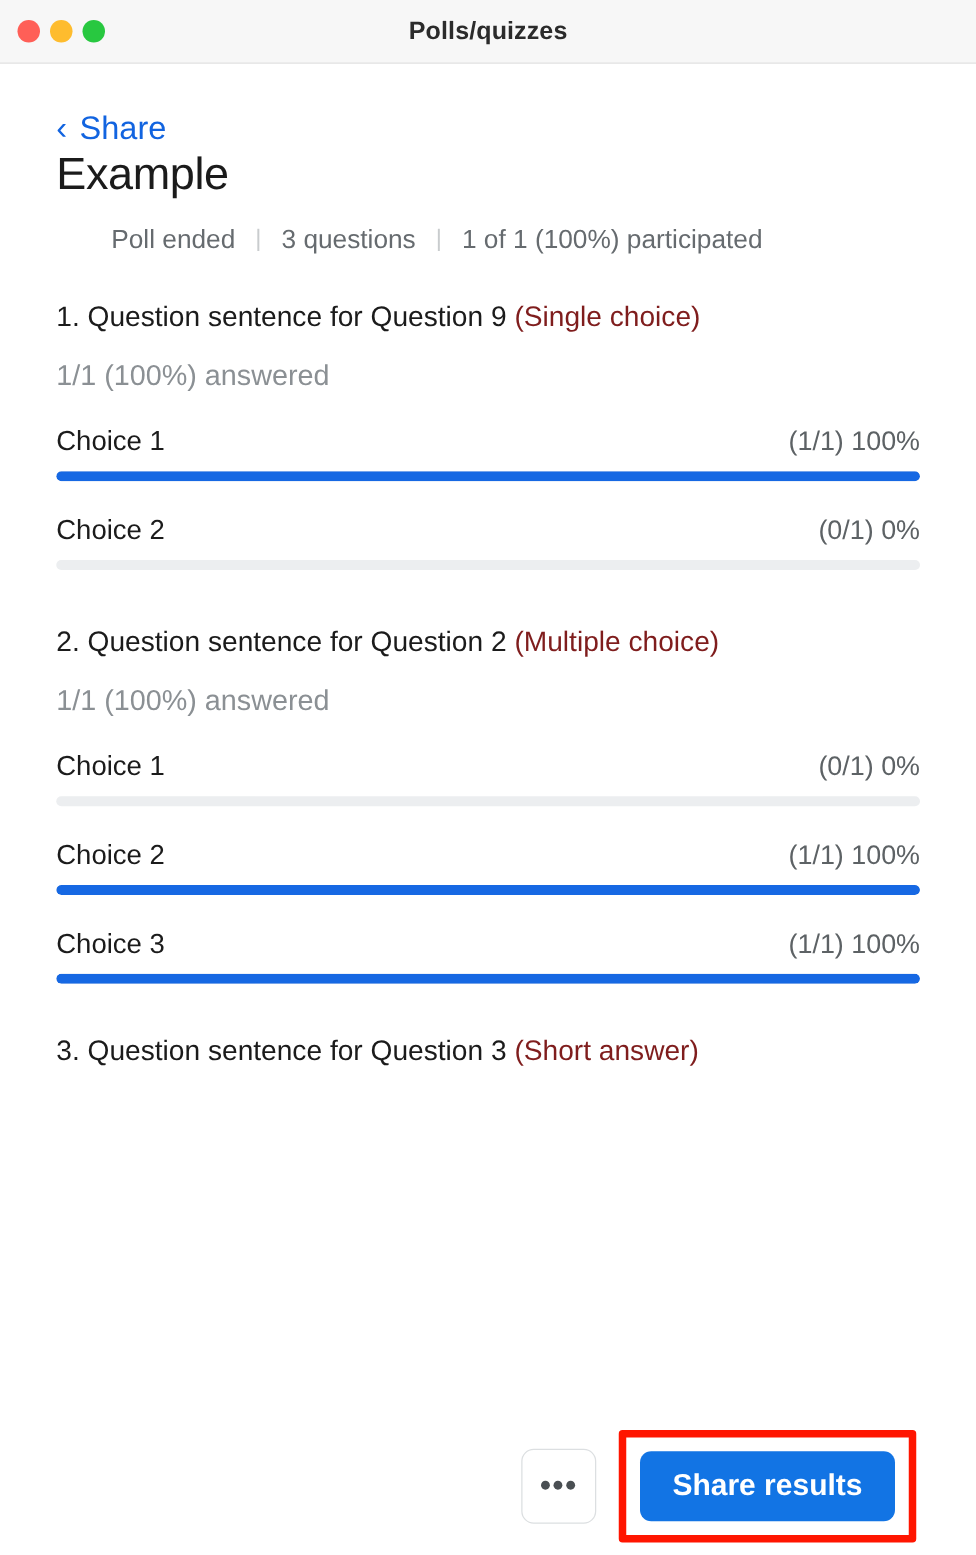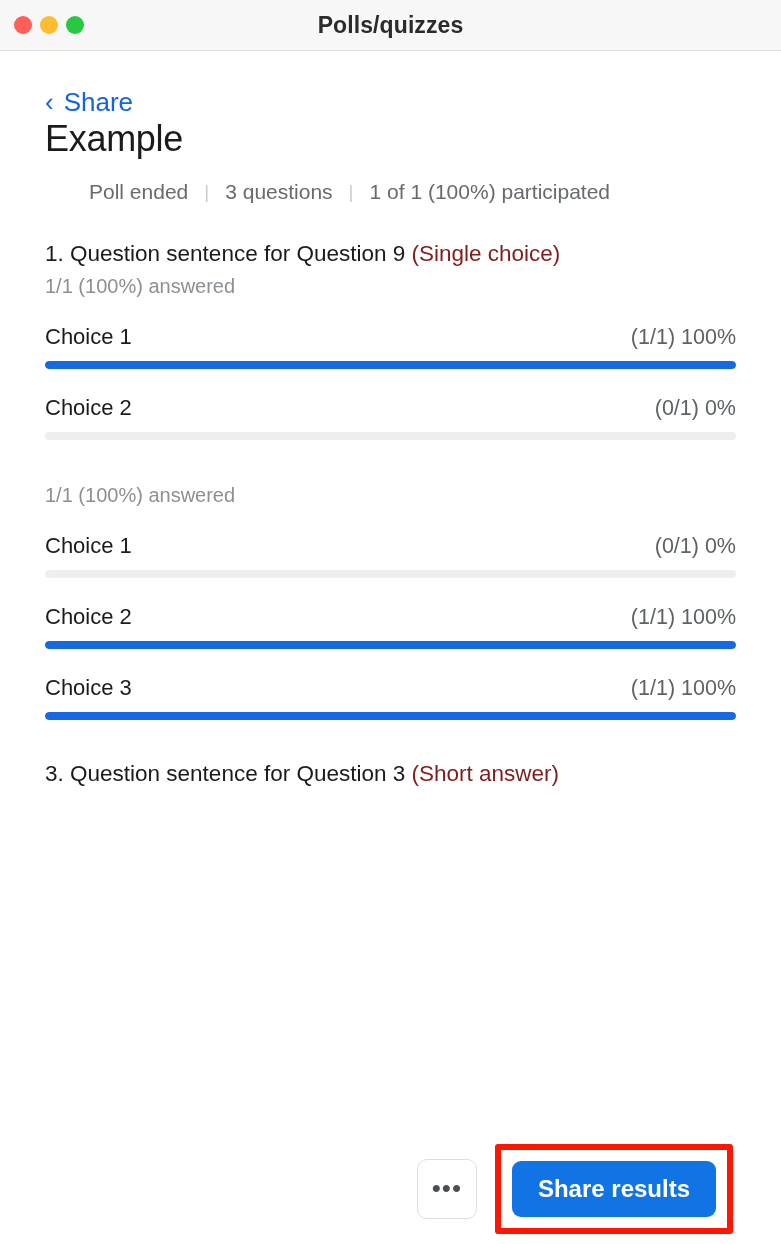--- a/index.html
+++ b/index.html
@@ -36,21 +36,21 @@
     border-radius: 50%;
   }
   .dot-close  { background: #ff5f57; }
   .dot-min    { background: #febc2e; }
   .dot-max    { background: #28c840; }
   .win-title {
     position: absolute;
     left: 0;
     right: 0;
     text-align: center;
-    font-size: 23px;
+    font-size: 20px;
     font-weight: bold;
     color: #2b2b2b;
     letter-spacing: 0.1px;
     pointer-events: none;
   }
 
   
   .content {
     padding: 0 45px;
     position: relative;
@@ -113,23 +113,23 @@
   .q-num {
     display: inline-block;
   }
   .q-text {
     font-weight: 400;
   }
   .q-type {
     color: #7f1d1d;
   }
   .q-sub {
-    font-size: 20px;
+    font-size: 23px;
     color: #8b9094;
-    margin-top: 8px;
+    margin-top: 20px;
   }
 
   .choice {
     margin-top: 26px;
   }
   .choice-row {
     display: flex;
     justify-content: space-between;
     align-items: baseline;
     font-size: 22px;
@@ -257,20 +257,25 @@
         <span>Choice 2</span>
         <span class="choice-count">(0/1) 0%</span>
       </div>
       <div class="bar-track">
         <div class="bar-fill" style="width: 0%;"></div>
       </div>
     </div>
   </div>
 
   <div class="q-block q2">
+    <div class="q-head">
+      <span class="q-num">2.</span>
+      <span class="q-text">Question sentence for Question 2</span>
+      <span class="q-type">(Multiple choice)</span>
+    </div>
     <div class="q-sub">1/1 (100%) answered</div>
 
     <div class="choice">
       <div class="choice-row">
         <span>Choice 1</span>
         <span class="choice-count">(0/1) 0%</span>
       </div>
       <div class="bar-track">
         <div class="bar-fill" style="width: 0%;"></div>
       </div>

